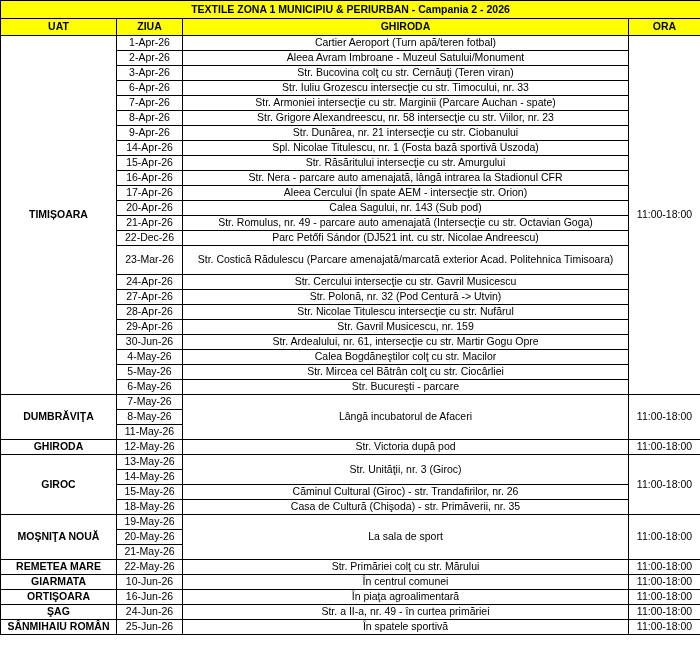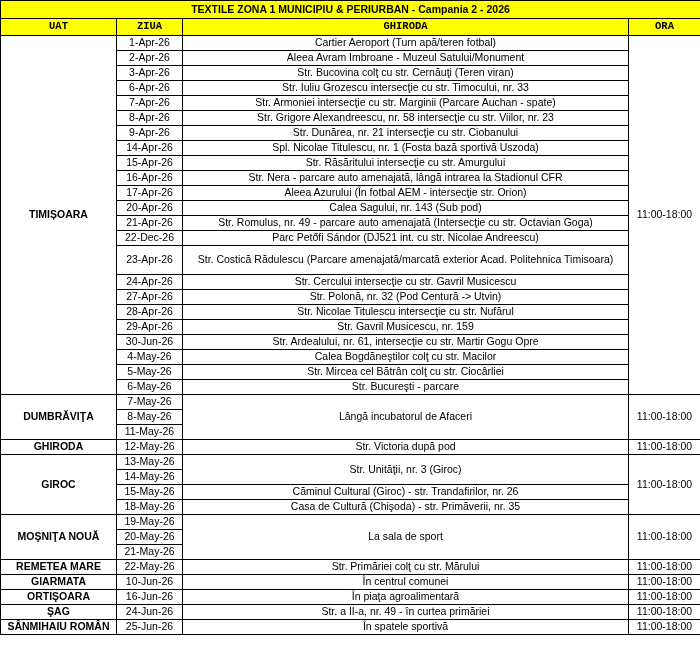--- a/index.html
+++ b/index.html
@@ -40,21 +40,20 @@
     font-weight: bold;
     font-size: 11.5px;
     height: 17px;
     padding: 1px 0;
   }
   .head-row td {
     background: #ffff00;
     font-weight: bold;
     font-size: 11.5px;
     height: 16px;
-    font-family: Liberation Mono, monospace;
   }
   .uat-cell {
     font-weight: bold;
     font-size: 11.5px;
   }
   .ora-cell {
     font-size: 10.5px;
   }
   .col-uat { width: 116px; }
   .col-ziua { width: 66px; }
@@ -123,36 +122,36 @@
         <tr>
           <td class="row-td">15-Apr-26</td>
           <td class="row-td">Str. Răsăritului intersecţie cu str. Amurgului</td>
         </tr>
         <tr>
           <td class="row-td">16-Apr-26</td>
           <td class="row-td">Str. Nera - parcare auto amenajată, lângă intrarea la Stadionul CFR</td>
         </tr>
         <tr>
           <td class="row-td">17-Apr-26</td>
-          <td class="row-td">Aleea Azurului (În fotbal AEM - intersecţie str. Orion)</td>
+          <td class="row-td">Aleea Cercului (În spate AEM - intersecţie str. Orion)</td>
         </tr>
         <tr>
           <td class="row-td">20-Apr-26</td>
           <td class="row-td">Calea Sagului, nr. 143 (Sub pod)</td>
         </tr>
         <tr>
           <td class="row-td">21-Apr-26</td>
           <td class="row-td">Str. Romulus, nr. 49 - parcare auto amenajată (Intersecţie cu str. Octavian Goga)</td>
         </tr>
         <tr>
           <td class="row-td">22-Dec-26</td>
           <td class="row-td">Parc Petőfi Sándor (DJ521 int. cu str. Nicolae Andreescu)</td>
         </tr>
         <tr>
-          <td class="row-td tall2">23-Apr-26</td>
+          <td class="row-td tall2">23-Mar-26</td>
           <td class="row-td tall2">Str. Costică Rădulescu (Parcare amenajată/marcată exterior Acad. Politehnica Timisoara)</td>
         </tr>
         <tr>
           <td class="row-td">24-Apr-26</td>
           <td class="row-td">Str. Cercului intersecţie cu str. Gavril Musicescu</td>
         </tr>
         <tr>
           <td class="row-td">27-Apr-26</td>
           <td class="row-td">Str. Polonă, nr. 32 (Pod Centură -&gt; Utvin)</td>
         </tr>

